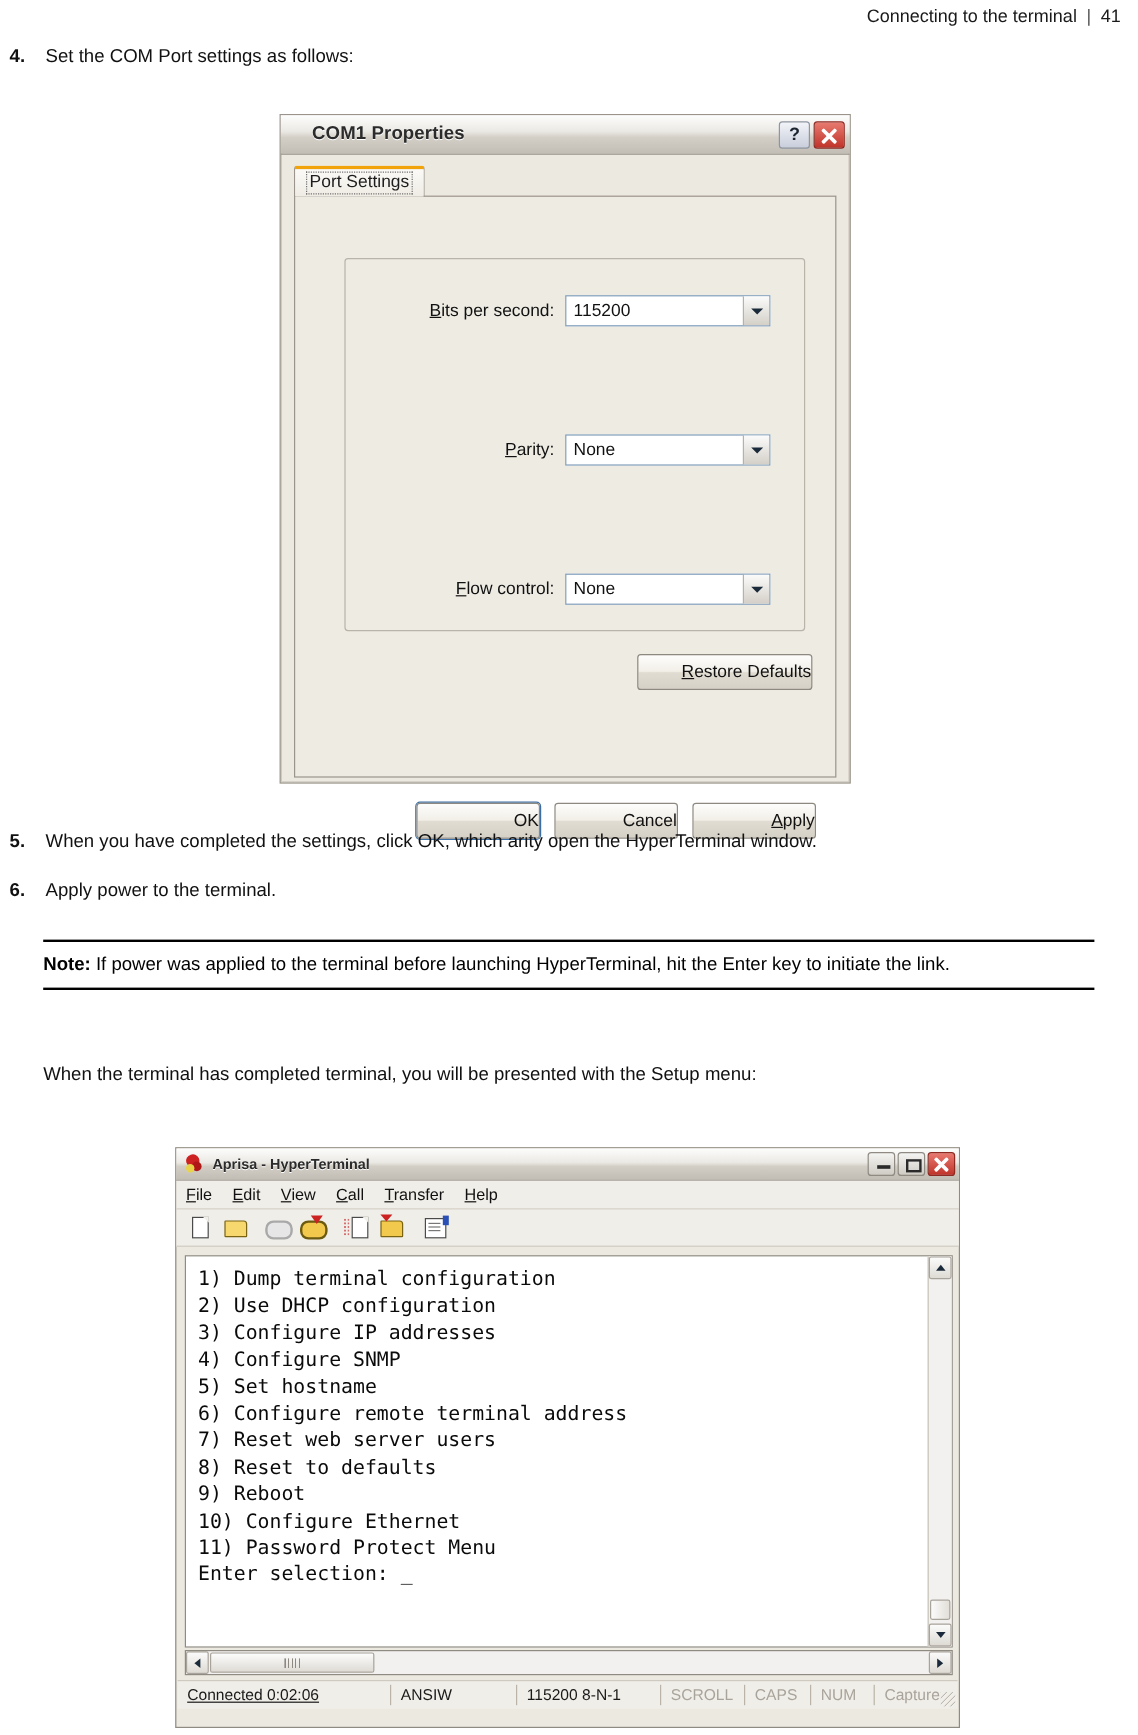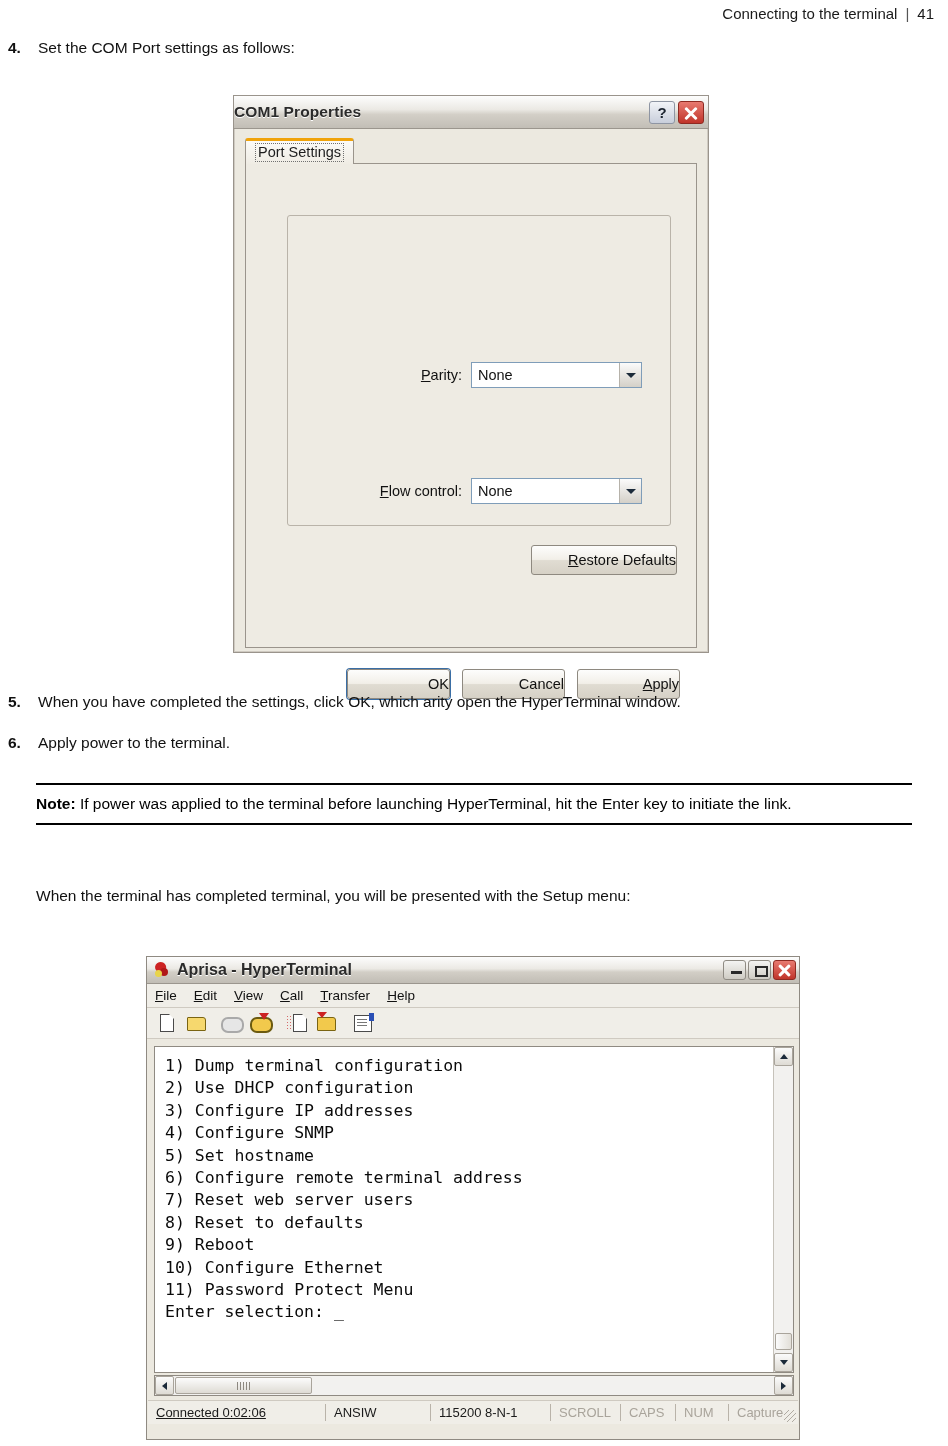--- a/index.html
+++ b/index.html
@@ -36,21 +36,21 @@
   .com-dialog{
     position:absolute;left:233px;top:95px;width:476px;height:558px;
     background:#ece9e0;border:1px solid #9a948c;
     box-shadow:0 0 0 1px #cfcac1 inset;
     box-sizing:border-box;
   }
   .com-titlebar{
     height:33px;width:100%;box-sizing:border-box;
     background:linear-gradient(to bottom,#fdfdfd 0%,#ebe9e4 42%,#d3cfc7 58%,#c2beb6 100%);
     border-bottom:1px solid #9b968e;
-    display:flex;align-items:center;padding:0 4px 0 0;
+    display:flex;align-items:center;padding:0 4px 0 26px;
   }
   .com-title{
     font-size:15.5px;font-weight:bold;color:#2b2b2b;flex:1;
     letter-spacing:.1px;text-shadow:0 1px 0 #fff;
   }
   .tb-btn{
     width:26px;height:23px;margin-left:3px;border-radius:3px;
     display:flex;align-items:center;justify-content:center;
     font-size:15px;font-weight:bold;box-sizing:border-box;
   }
@@ -145,21 +145,21 @@
   }
   .ht-titlebar{
     height:27px;display:flex;align-items:center;padding:0 3px 0 7px;
     background:linear-gradient(to bottom,#fdfdfd 0%,#ebe9e4 45%,#d2cec6 58%,#c1bdb5 100%);
     border-bottom:1px solid #9b968e;box-sizing:border-box;
   }
   .ht-icon{width:18px;height:16px;position:relative;margin-right:5px;flex:0 0 18px;}
   .ht-icon .b1{position:absolute;left:1px;top:0;width:11px;height:10px;background:#cc2222;border-radius:50% 50% 40% 50%;transform:rotate(-18deg);}
   .ht-icon .b2{position:absolute;left:6px;top:6px;width:8px;height:8px;background:#b01818;border-radius:50%;}
   .ht-icon .b3{position:absolute;left:1px;top:8px;width:7px;height:7px;background:#e8d44a;border-radius:50%;}
-  .ht-title{flex:1;font-size:16px;font-weight:bold;color:#2b2b2b;text-shadow:0 1px 0 #fff;}
+  .ht-title{flex:1;font-size:12px;font-weight:bold;color:#2b2b2b;text-shadow:0 1px 0 #fff;}
   .ht-btn{width:23px;height:20px;margin-left:2px;border-radius:3px;position:relative;box-sizing:border-box;}
 
   .ht-menubar{
     height:24px;display:flex;align-items:center;padding-left:8px;gap:17px;
     background:#f0eee8;border-bottom:1px solid #cfcac1;box-sizing:border-box;
     font-size:13.5px;color:#111;
   }
   .ht-menubar span u{text-decoration:underline;}
 
   .ht-toolbar{
@@ -277,20 +277,29 @@
     <div class="tabstrip">
       <div class="tab">
         <span>Port Settings</span>
       </div>
     </div>
 
     <div class="tab-pane">
 
       <div class="groupbox"></div>
 
+      <div class="field-row" style="left:41px;top:80px;">
+        <div class="field-label"><u>B</u><span>its per second:</span></div>
+        <div class="combo">
+          <span class="val">115200</span>
+          <span class="arrow">
+              <i></i>
+            </span>
+        </div>
+      </div>
 
 
       <div class="field-row" style="left:41px;top:196px;">
         <div class="field-label"><u>P</u><span>arity:</span></div>
         <div class="combo">
           <span class="val">None</span>
           <span class="arrow">
               <i></i>
             </span>
         </div>

